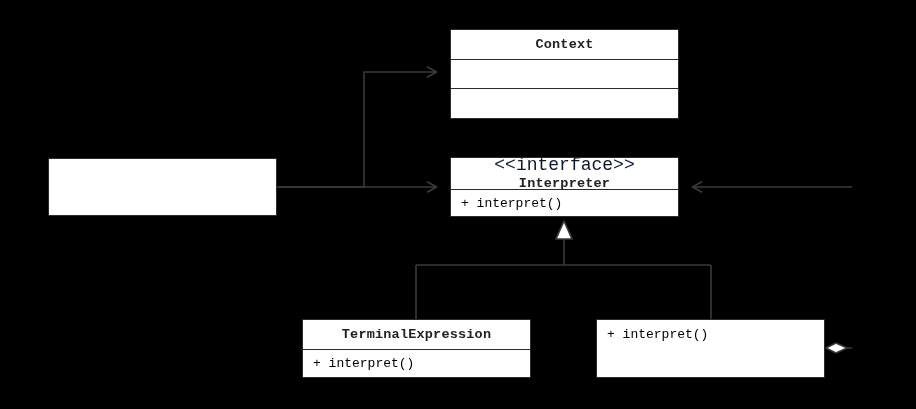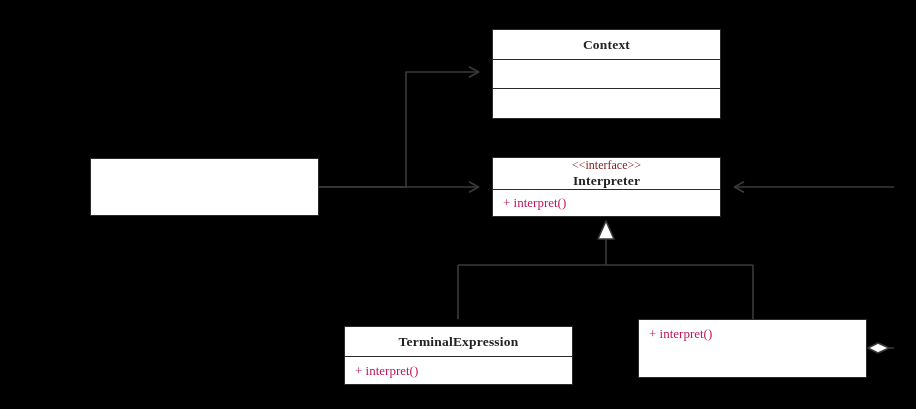--- a/index.html
+++ b/index.html
@@ -6,22 +6,21 @@
     margin: 0;
     padding: 0;
     background: #000000;
   }
   #canvas {
     position: relative;
     width: 852px;
     height: 409px;
     background: #000000;
     overflow: hidden;
-    font-family: Liberation Serif, serif;
-    margin-left: 42px;
+    font-family: Liberation Mono, monospace;
   }
   svg.edges {
     position: absolute;
     left: 0;
     top: 0;
     width: 916px;
     height: 409px;
     pointer-events: none;
   }
   .uml-box {
@@ -48,31 +47,31 @@
   }
   .c-title .name {
     font-weight: bold;
     font-size: 13.5px;
     color: #222222;
     letter-spacing: 0.2px;
     line-height: 1.15;
   }
   .c-title .stereotype {
     font-weight: normal;
-    font-size: 12px;
-    color: #7f1d1d;
+    font-size: 18px;
+    color: #0f172a;
     line-height: 1.15;
   }
   .c-members {
     justify-content: flex-start;
     padding-left: 10px;
   }
   .c-members .member {
     font-size: 13px;
-    color: #be185d;
+    color: #000000;
     white-space: nowrap;
   }
   .c-empty {
     background: #ffffff;
   }
 </style>
 </head>
 <body>
 
 <div id="canvas">
@@ -123,21 +122,21 @@
   <div class="uml-box" style="left:450px; top:157px; width:229px; height:60px;">
     <div class="compartment c-title" style="height:31px;">
       <span class="stereotype">&lt;&lt;interface&gt;&gt;</span>
       <span class="name">Interpreter</span>
     </div>
     <div class="compartment c-members" style="height:27px;">
       <span class="member">+ interpret()</span>
     </div>
   </div>
 
-  <div class="uml-box" style="left:302px; top:326px; width:229px; height:59px;">
+  <div class="uml-box" style="left:302px; top:319px; width:229px; height:59px;">
     <div class="compartment c-title" style="height:29px;">
       <span class="name">TerminalExpression</span>
     </div>
     <div class="compartment c-members" style="height:28px;">
       <span class="member">+ interpret()</span>
     </div>
   </div>
 
   <div class="uml-box" style="left:596px; top:319px; width:229px; height:59px;">
     <div class="compartment c-members" style="height:28px;">

